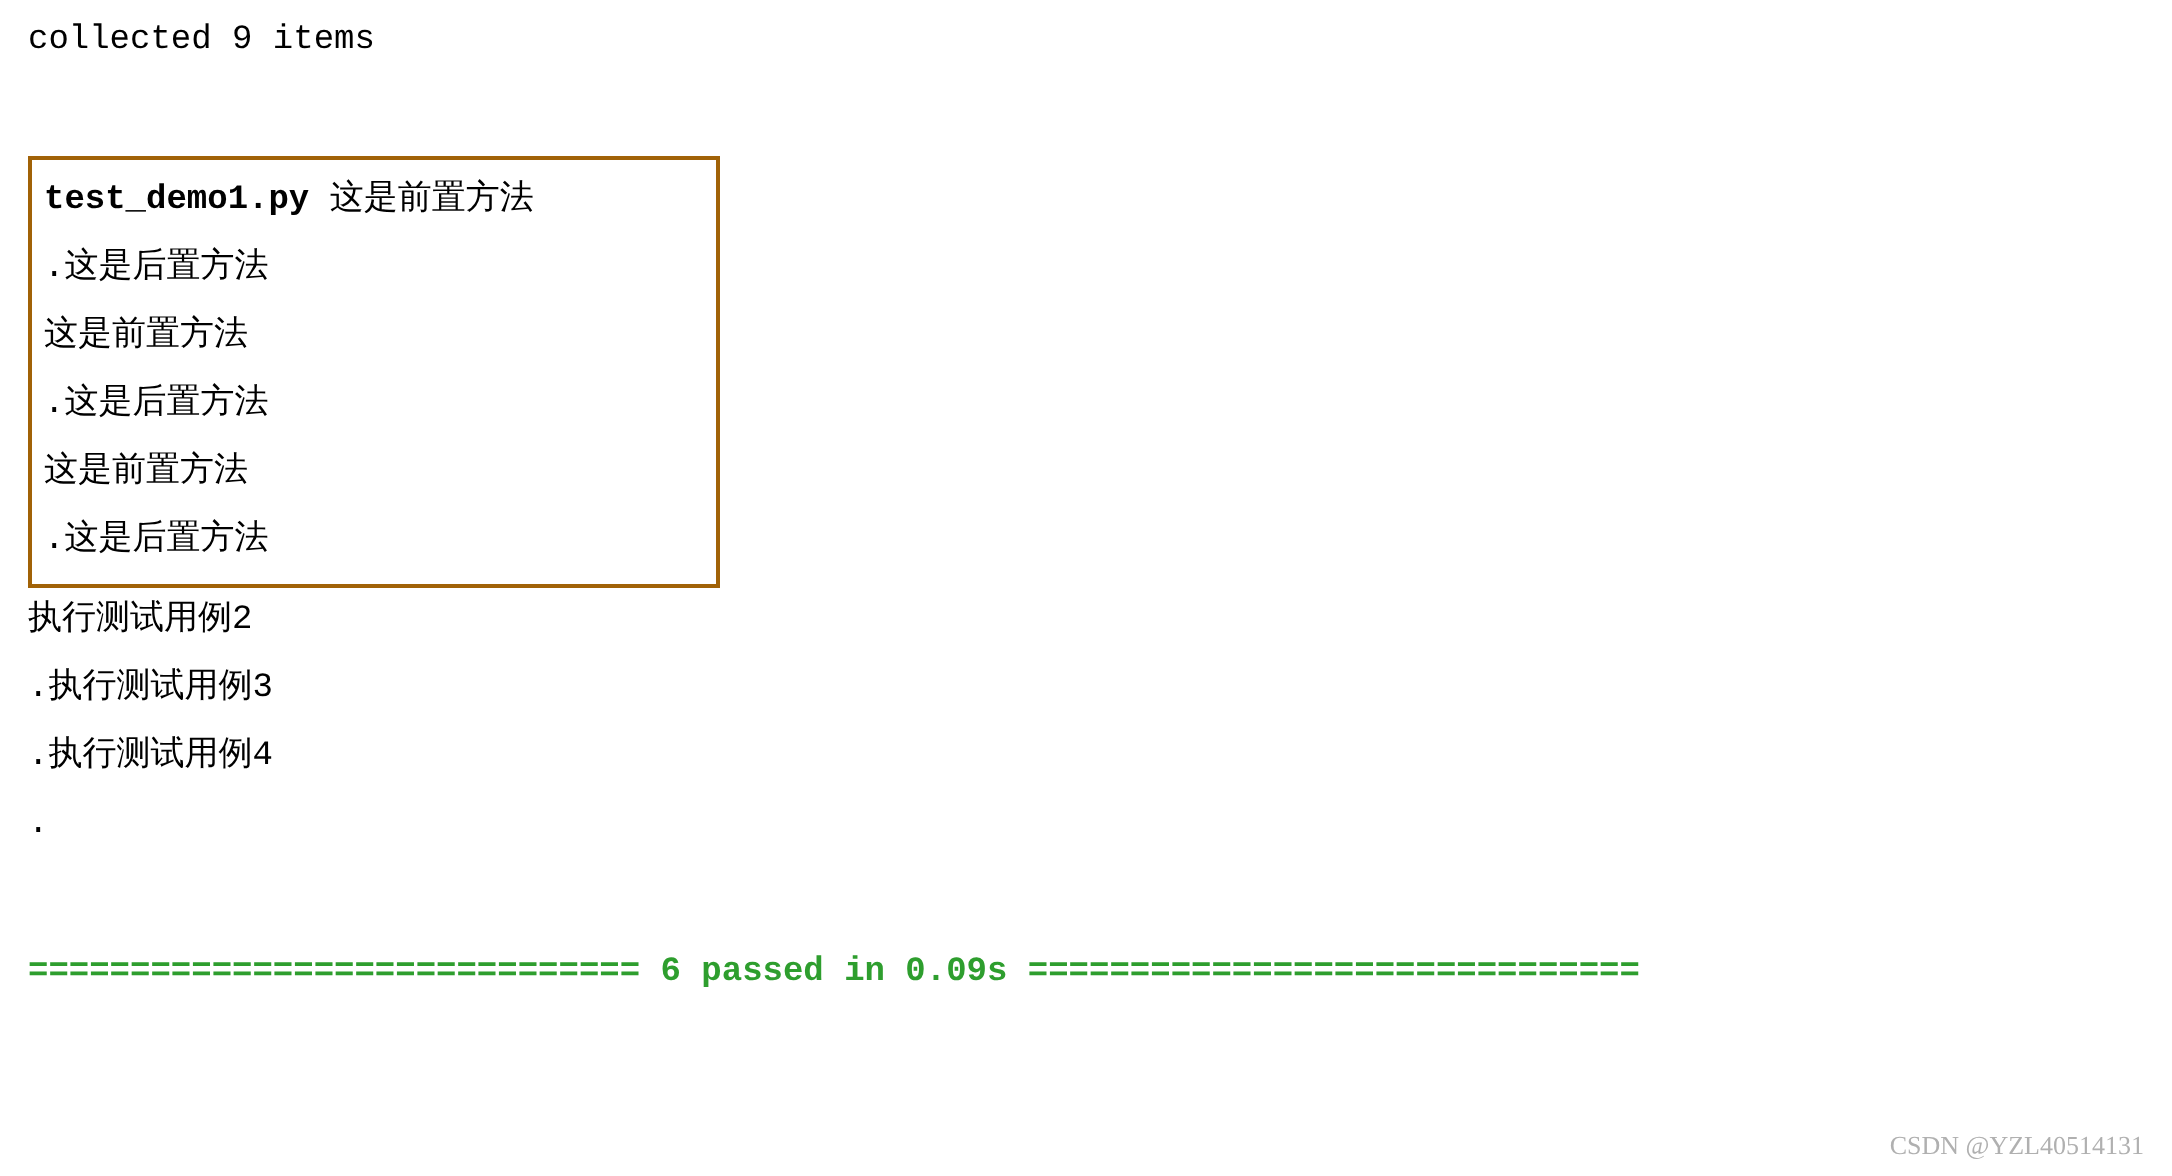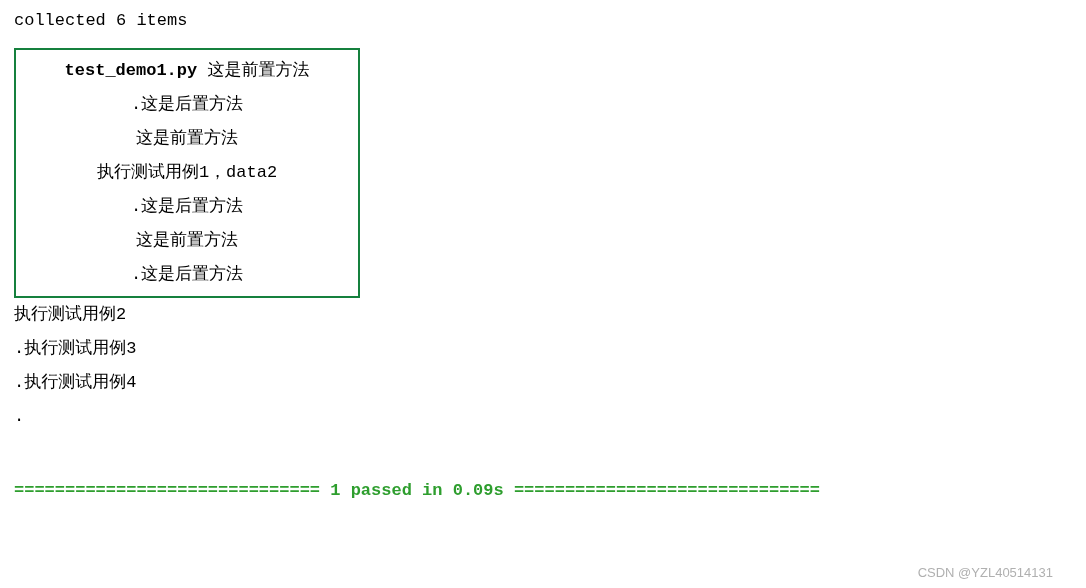--- a/index.html
+++ b/index.html
@@ -7,59 +7,57 @@
       padding: 4px 14px 6px 14px;
       font-family: "Courier New", Courier, monospace;
       font-size: 17px;
       line-height: 2.0;
       color: #000;
       background: #fff;
       width: 1086px;
       box-sizing: border-box;
     }
     .redbox {
-      border: 2px solid #15803d;
+      border: 2px solid #a16207;
       padding: 4px 6px 4px 6px;
-      margin-top: 10px;
+      margin-top: 40px;
       margin-bottom: 0;
       width: 330px;
-      text-align: center;
     }
     .bold { font-weight: bold; }
     .line { white-space: pre; }
     .summary-row {
       margin-top: 40px;
       white-space: nowrap;
     }
     .deco { font-family: "Courier New", monospace; letter-spacing: 0; }
     .green { color: #2e9e2e; font-weight: bold; }
     .watermark {
       position: fixed;
       bottom: 2px;
-      right: 33px;
+      right: 14px;
       color: #b0b0b0;
-      font-family: Liberation Sans, sans-serif;
+      font-family: Liberation Serif, serif;
       font-size: 13px;
     }
   </style>
 </head>
 <body>
 
-<div class="line">collected 6 items</div>
+<div class="line">collected 9 items</div>
 
 <div class="redbox">
   <div class="line"><span class="bold">test_demo1.py</span><span> 这是前置方法</span></div>
   <div class="line">.这是后置方法</div>
   <div class="line">这是前置方法</div>
-  <div class="line">执行测试用例1，data2</div>
   <div class="line">.这是后置方法</div>
   <div class="line">这是前置方法</div>
   <div class="line">.这是后置方法</div>
 </div>
 
 <div class="line">执行测试用例2</div>
 <div class="line">.执行测试用例3</div>
 <div class="line">.执行测试用例4</div>
 <div class="line">.</div>
 
-<div class="summary-row green"><span class="deco">============================== </span><span>1 passed in 0.09s</span><span class="deco"> ==============================</span></div>
+<div class="summary-row green"><span class="deco">============================== </span><span>6 passed in 0.09s</span><span class="deco"> ==============================</span></div>
 
 <div class="watermark">CSDN @YZL40514131</div>
 
 </body></html>

